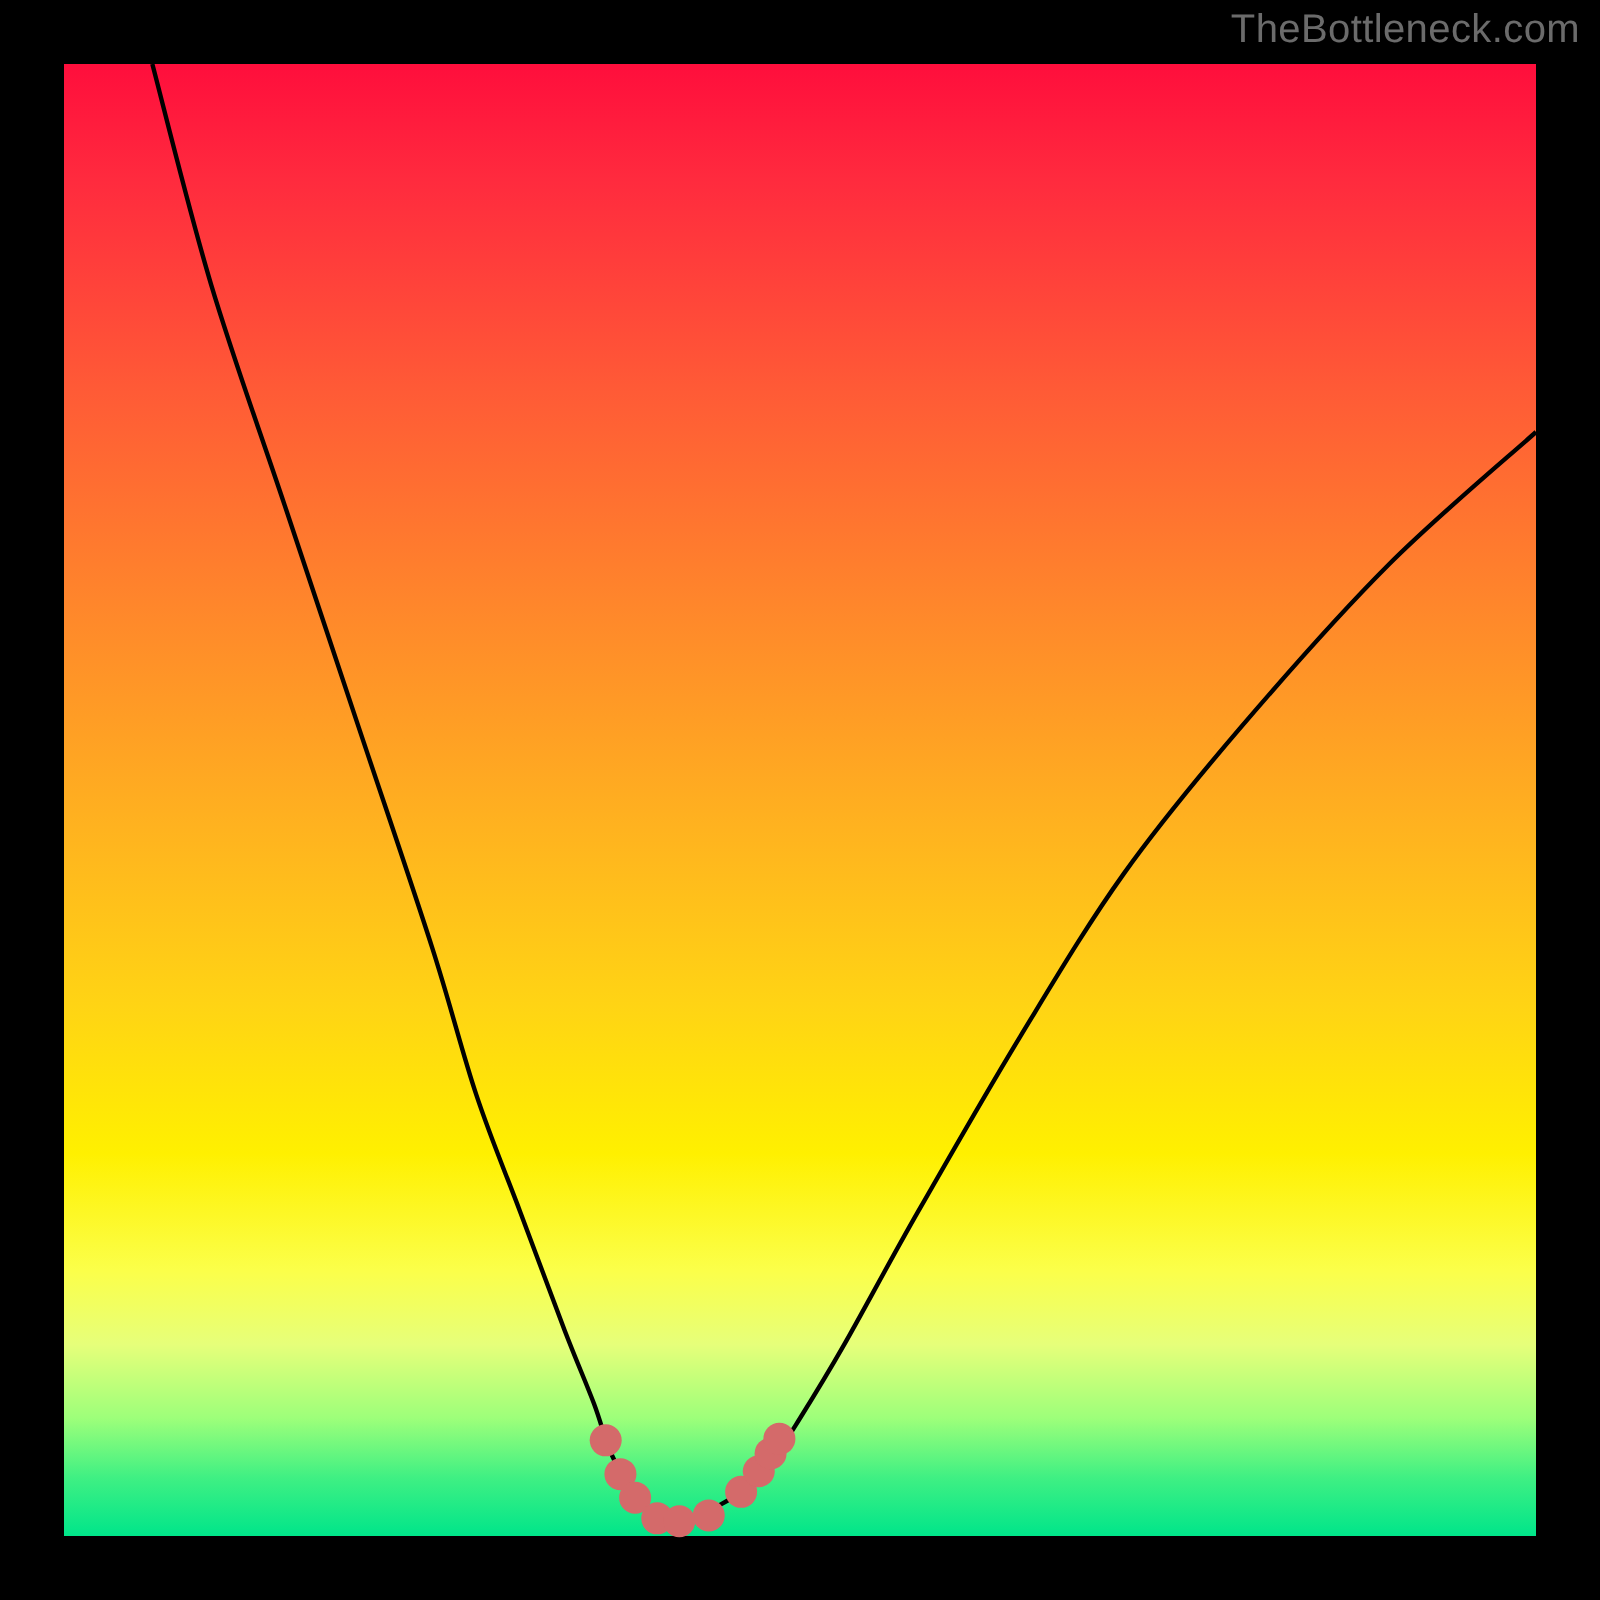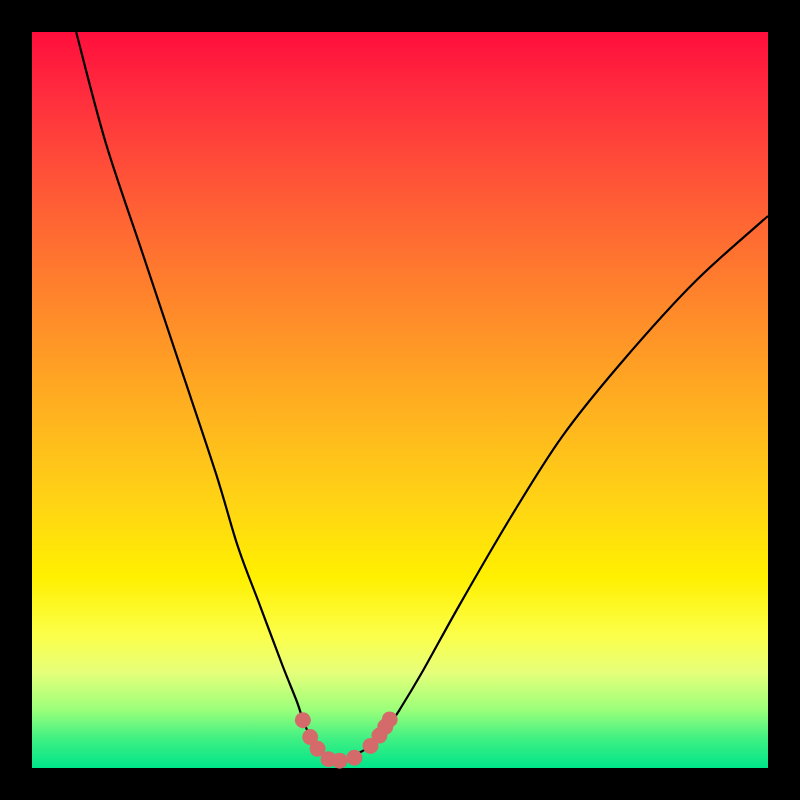--- a/index.html
+++ b/index.html
@@ -57,20 +57,21 @@
     width: 736px;
     height: 736px;
     overflow: visible;
   }
 </style>
 </head>
 <body>
 
 <div class="frame">
 
+  <div class="watermark">TheBottleneck.com</div>
 
   <div class="plot">
     <svg class="curve" viewBox="0 0 736 736" preserveAspectRatio="none">
       <g>
           <path d="M 44.16 0.00 C 49.07 18.40, 62.56 73.60, 73.60 110.40 C 84.64 147.20, 98.13 184.00, 110.40 220.80 C 122.67 257.60, 134.93 294.40, 147.20 331.20 C 159.47 368.00, 174.19 410.93, 184.00 441.60 C 193.81 472.27, 198.72 493.12, 206.08 515.20 C 213.44 537.28, 220.80 554.45, 228.16 574.08 C 235.52 593.71, 244.11 617.01, 250.24 632.96 C 256.37 648.91, 261.28 659.95, 264.96 669.76 C 268.64 679.57, 269.87 685.71, 272.32 691.84 C 274.77 697.97, 277.23 702.27, 279.68 706.56 C 282.13 710.85, 284.59 714.53, 287.04 717.60 C 289.49 720.67, 291.95 723.12, 294.40 724.96 C 296.85 726.80, 299.31 728.03, 301.76 728.64 C 304.21 729.25, 306.67 728.89, 309.12 728.64 C 311.57 728.39, 314.03 728.15, 316.48 727.17 C 318.93 726.19, 320.16 724.96, 323.84 722.75 C 327.52 720.54, 333.65 717.85, 338.56 713.92 C 343.47 709.99, 348.37 705.33, 353.28 699.20 C 358.19 693.07, 361.87 686.93, 368.00 677.12 C 374.13 667.31, 380.27 657.49, 390.08 640.32 C 399.89 623.15, 412.16 599.84, 426.88 574.08 C 441.60 548.32, 461.23 513.97, 478.40 485.76 C 495.57 457.55, 511.52 430.56, 529.92 404.80 C 548.32 379.04, 566.72 356.96, 588.80 331.20 C 610.88 305.44, 637.87 274.77, 662.40 250.24 C 686.93 225.71, 723.73 195.04, 736.00 184.00" fill="none" stroke="#000000" stroke-width="2.2"></path>
         </g>
       <g>
           <circle cx="270.85" cy="688.16" r="8" fill="#d46a6a"></circle>
           <circle cx="278.21" cy="705.09" r="8" fill="#d46a6a"></circle>
           <circle cx="285.57" cy="716.86" r="8" fill="#d46a6a"></circle>

